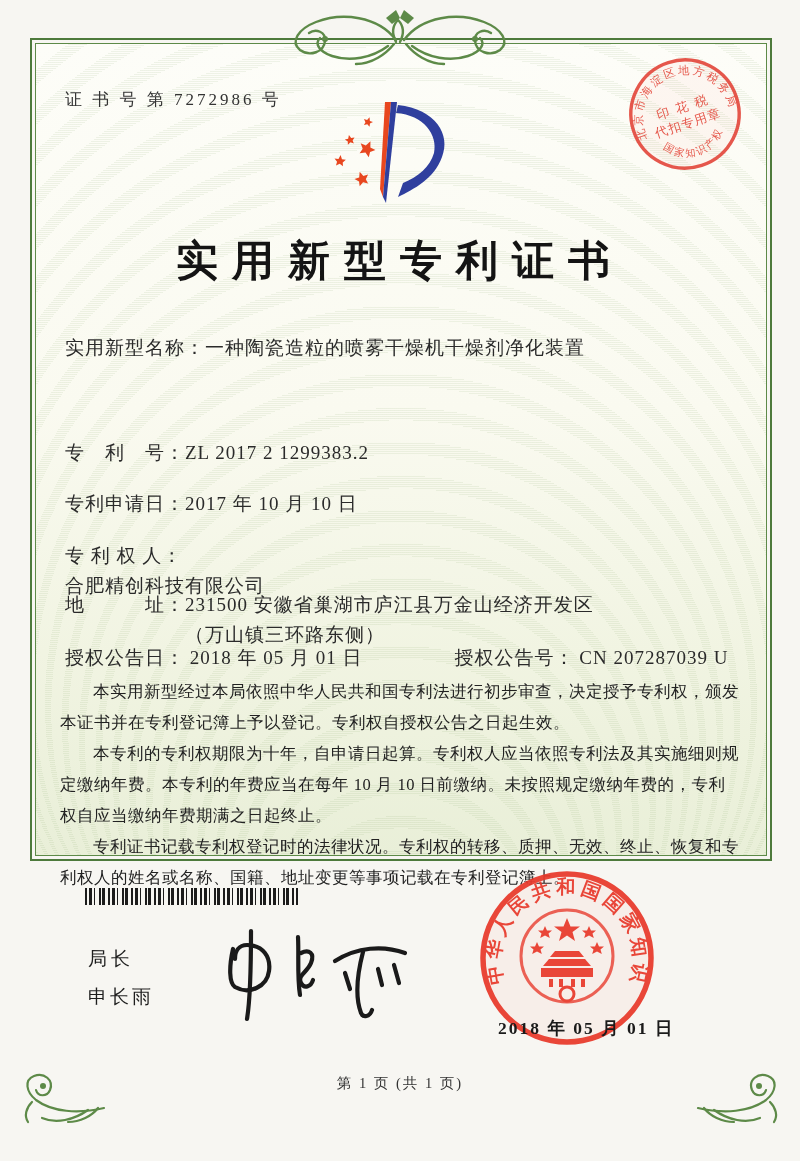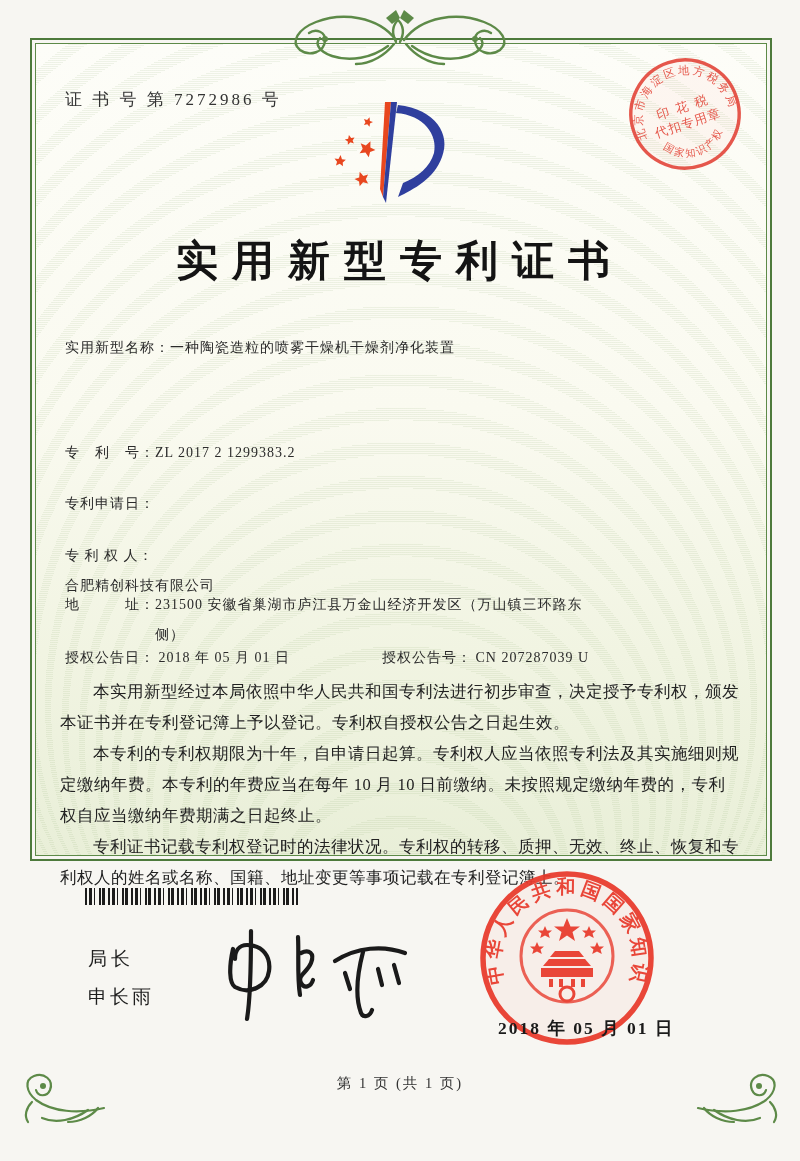--- a/index.html
+++ b/index.html
@@ -9,21 +9,21 @@
   .frame{position:absolute;left:30px;top:38px;right:28px;bottom:54px;
     border:2px solid #4d7a3c;}
   .frame-inner{position:absolute;inset:3px;border:1px solid #5d8a48;
     background:
       repeating-radial-gradient(ellipse 1400px 340px at 50% 125%, rgba(110,150,80,0.10) 0 1.5px, transparent 1.5px 8px),
       linear-gradient(180deg,#fdfdf8 0%,#fafaf0 45%,#f1f4e2 75%,#e9efd8 100%);}
   .abs{position:absolute;}
   .cert-no{left:65px;top:88px;font-size:17px;letter-spacing:3px;color:#333;}
   .title{left:0;top:212px;width:100%;text-align:center;font-size:42px;font-weight:bold;
     letter-spacing:14px;color:#141414;margin-top:21px;}
-  .field-row{left:65px;width:680px;font-size:14px;line-height:30px;display:flex;}
+  .field-row{left:65px;width:680px;font-size:19px;line-height:30px;display:flex;}
   .f-label{white-space:nowrap;letter-spacing:1px;}
   .f-value{letter-spacing:1px;}
   .addr-val{width:442px;}
   .row-two{display:flex;justify-content:flex-start;}
   .row-two .cell2{margin-left:92px;}
   .body-text{left:60px;top:676px;width:682px;font-size:16.5px;line-height:31px;
     color:#222;}
   .body-text p{margin:0;text-indent:2em;letter-spacing:0.5px;}
   .barcode{left:85px;top:888px;width:213px;height:17px;
     background:repeating-linear-gradient(90deg,
@@ -125,20 +125,21 @@
   <div class="abs field-row" style="top:333px;">
     <span class="f-label">实用新型名称：</span>
     <span class="f-value">一种陶瓷造粒的喷雾干燥机干燥剂净化装置</span>
   </div>
   <div class="abs field-row" style="top:438px;">
     <span class="f-label">专　利　号：</span>
     <span class="f-value">ZL 2017 2 1299383.2</span>
   </div>
   <div class="abs field-row" style="top:489px;">
     <span class="f-label">专利申请日：</span>
+    <span class="f-value">2017 年 10 月 10 日</span>
   </div>
   <div class="abs field-row" style="top:541px;flex-direction:column;">
     <span class="f-label">专 利 权 人：</span>
     <span class="f-value">合肥精创科技有限公司</span>
   </div>
   <div class="abs field-row" style="top:590px;">
     <span class="f-label">地　　　址：</span>
     <span class="f-value addr-val">231500 安徽省巢湖市庐江县万金山经济开发区（万山镇三环路东侧）</span>
   </div>
   <div class="abs field-row row-two" style="top:643px;">

